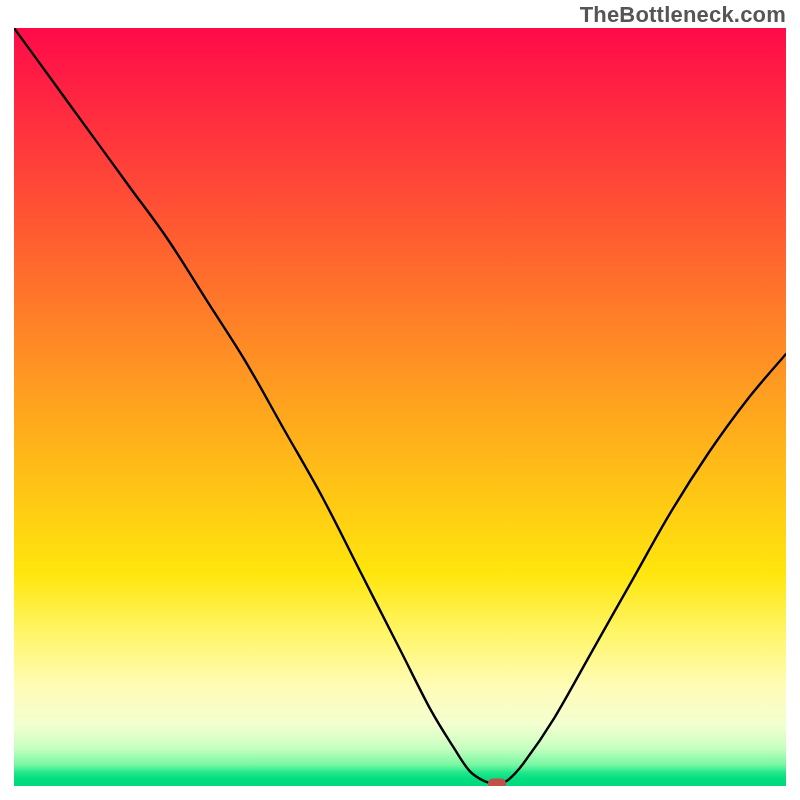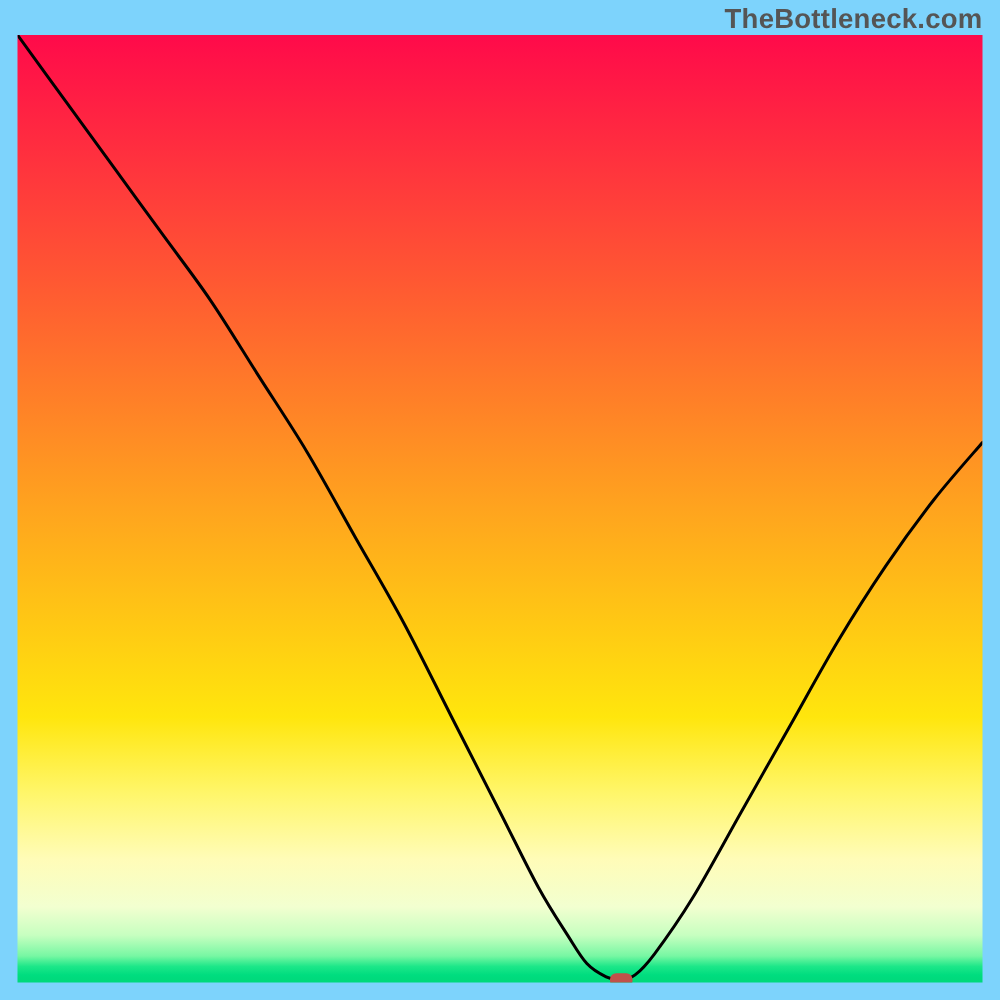--- a/index.html
+++ b/index.html
@@ -8,21 +8,21 @@
     width: 800px;
     height: 800px;
     background: #000;
     overflow: hidden;
     font-family: Arial, Helvetica, sans-serif;
   }
   .frame {
     position: relative;
     width: 800px;
     height: 800px;
-    background: #7dd3fc;
+    background: #ffffff;
   }
   .watermark {
     position: absolute;
     top: 2px;
     right: 14px;
     color: #555;
     font-size: 22px;
     font-weight: 600;
     letter-spacing: 0.2px;
     z-index: 10;

